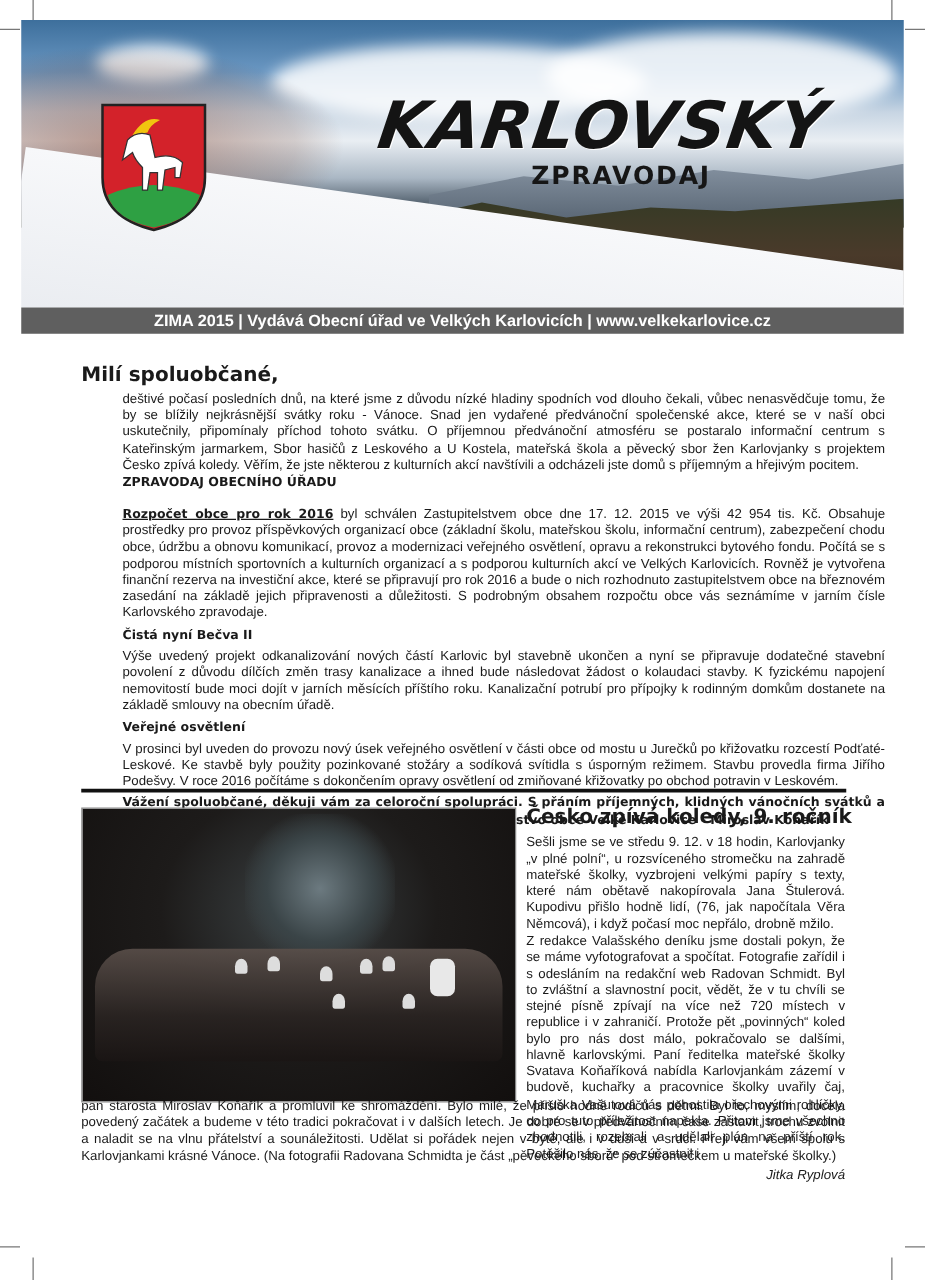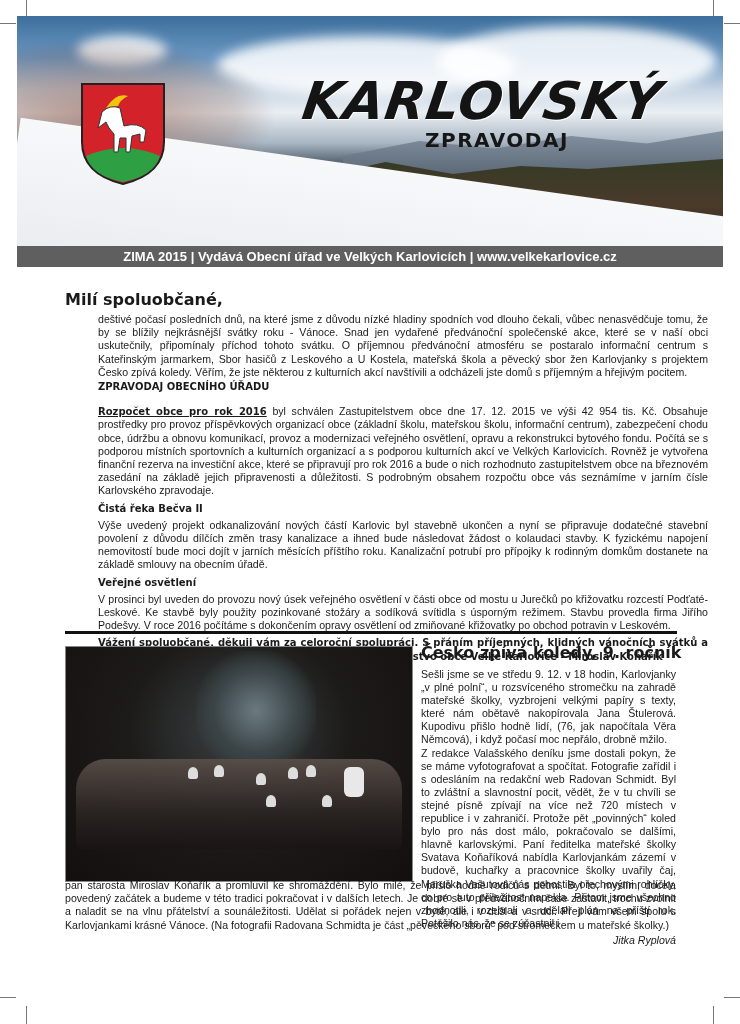--- a/index.html
+++ b/index.html
@@ -63,21 +63,21 @@
 <div class="strip">ZIMA 2015 | Vydává Obecní úřad ve Velkých Karlovicích | www.velkekarlovice.cz</div>
 
 <h1 class="greet">Milí spoluobčané,</h1>
 <div class="content" style="top:313px;">
   <p class="p">deštivé počasí posledních dnů, na které jsme z důvodu nízké hladiny spodních vod dlouho čekali, vůbec nenasvědčuje tomu, že by se blížily nejkrásnější svátky roku - Vánoce. Snad jen vydařené předvánoční společenské akce, které se v naší obci uskutečnily, připomínaly příchod tohoto svátku. O příjemnou předvánoční atmosféru se postaralo informační centrum s Kateřinským jarmarkem, Sbor hasičů z Leskového a U Kostela, mateřská škola a pěvecký sbor žen Karlovjanky s projektem Česko zpívá koledy. Věřím, že jste některou z kulturních akcí navštívili a odcházeli jste domů s příjemným a hřejivým pocitem.</p>
 </div>
 
 <div class="content" style="top:380px;">
   <p class="sec">ZPRAVODAJ OBECNÍHO ÚŘADU</p>
   <p class="p" style="margin-top:12px;"><span class="b">Rozpočet obce pro rok 2016</span><span> byl schválen Zastupitelstvem obce dne 17. 12. 2015 ve výši 42 954 tis. Kč. Obsahuje prostředky pro provoz příspěvkových organizací obce (základní školu, mateřskou školu, informační centrum), zabezpečení chodu obce, údržbu a obnovu komunikací, provoz a modernizaci veřejného osvětlení, opravu a rekonstrukci bytového fondu. Počítá se s podporou místních sportovních a kulturních organizací a s podporou kulturních akcí ve Velkých Karlovicích. Rovněž je vytvořena finanční rezerva na investiční akce, které se připravují pro rok 2016 a bude o nich rozhodnuto zastupitelstvem obce na březnovém zasedání na základě jejich připravenosti a důležitosti. S podrobným obsahem rozpočtu obce vás seznámíme v jarním čísle Karlovského zpravodaje.</span></p>
-  <p class="sec" style="margin-top:4px;">Čistá řeka Bečva II</p>
+  <p class="sec" style="margin-top:4px;">Čistá nyní Bečva II</p>
   <p class="p" style="margin-top:4px;">Výše uvedený projekt odkanalizování nových částí Karlovic byl stavebně ukončen a nyní se připravuje dodatečné stavební povolení z důvodu dílčích změn trasy kanalizace a ihned bude následovat žádost o kolaudaci stavby. K fyzickému napojení nemovitostí bude moci dojít v jarních měsících příštího roku. Kanalizační potrubí pro přípojky k rodinným domkům dostanete na základě smlouvy na obecním úřadě.</p>
   <p class="sec" style="margin-top:4px;">Veřejné osvětlení</p>
   <p class="p" style="margin-top:4px;">V prosinci byl uveden do provozu nový úsek veřejného osvětlení v části obce od mostu u Jurečků po křižovatku rozcestí Podťaté-Leskové. Ke stavbě byly použity pozinkované stožáry a sodíková svítidla s úsporným režimem. Stavbu provedla firma Jiřího Podešvy. V roce 2016 počítáme s dokončením opravy osvětlení od zmiňované křižovatky po obchod potravin v Leskovém.</p>
   <p class="sec" style="margin-top:4px;line-height:14px;">Vážení spoluobčané, děkuji vám za celoroční spolupráci. S přáním příjemných, klidných vánočních svátků a pevného zdraví v roce 2016 za Obecní úřad a Zastupitelstvo obce Velké Karlovice - Miroslav Koňařík</p>
 </div>
 
 <div class="rule"></div>
 
 <div class="photo">
   <div class="tree"></div>

